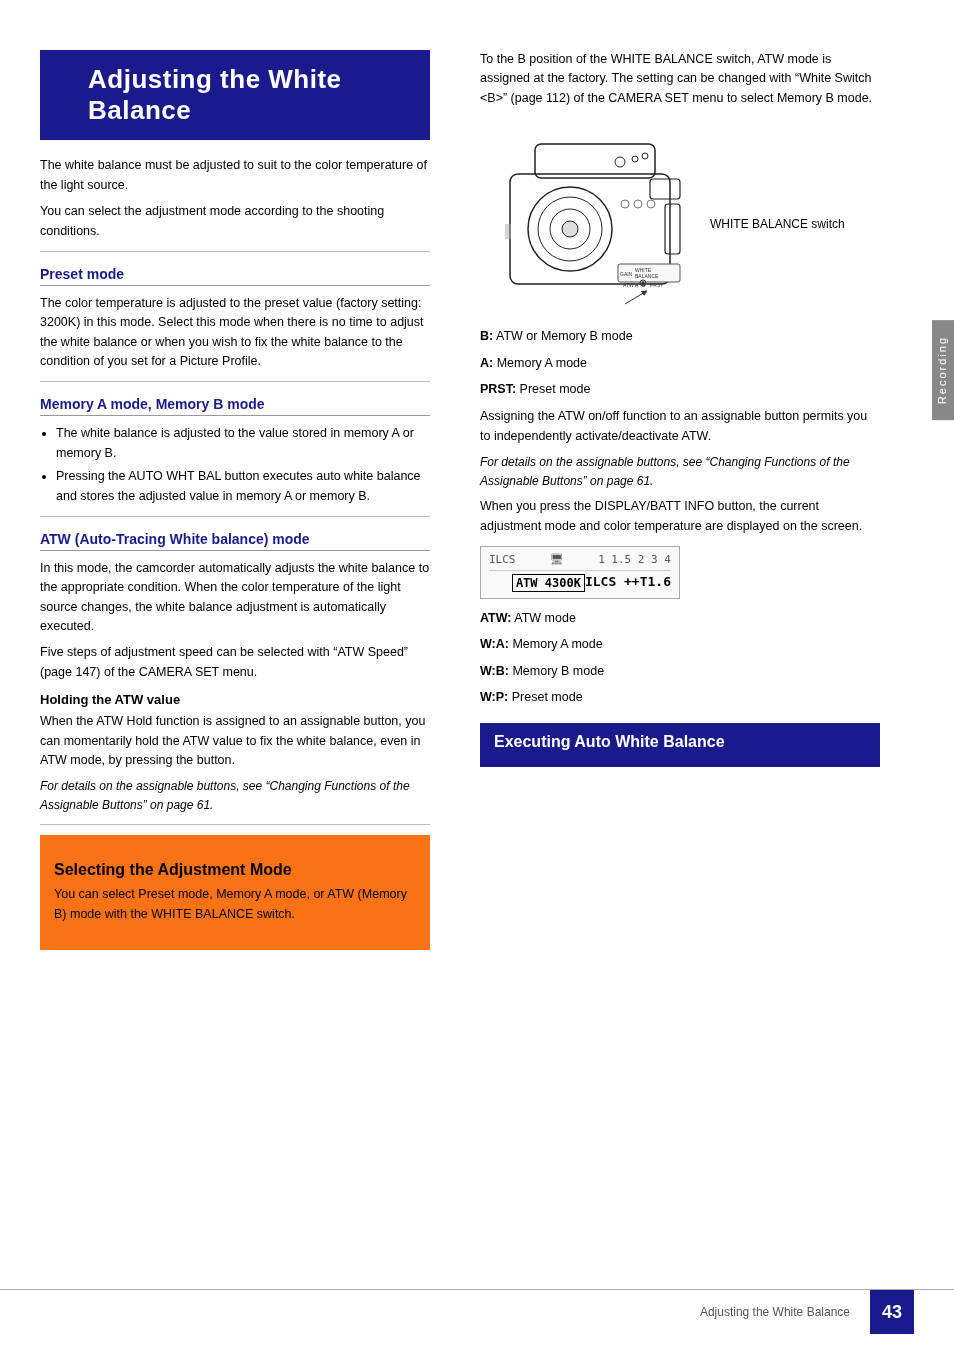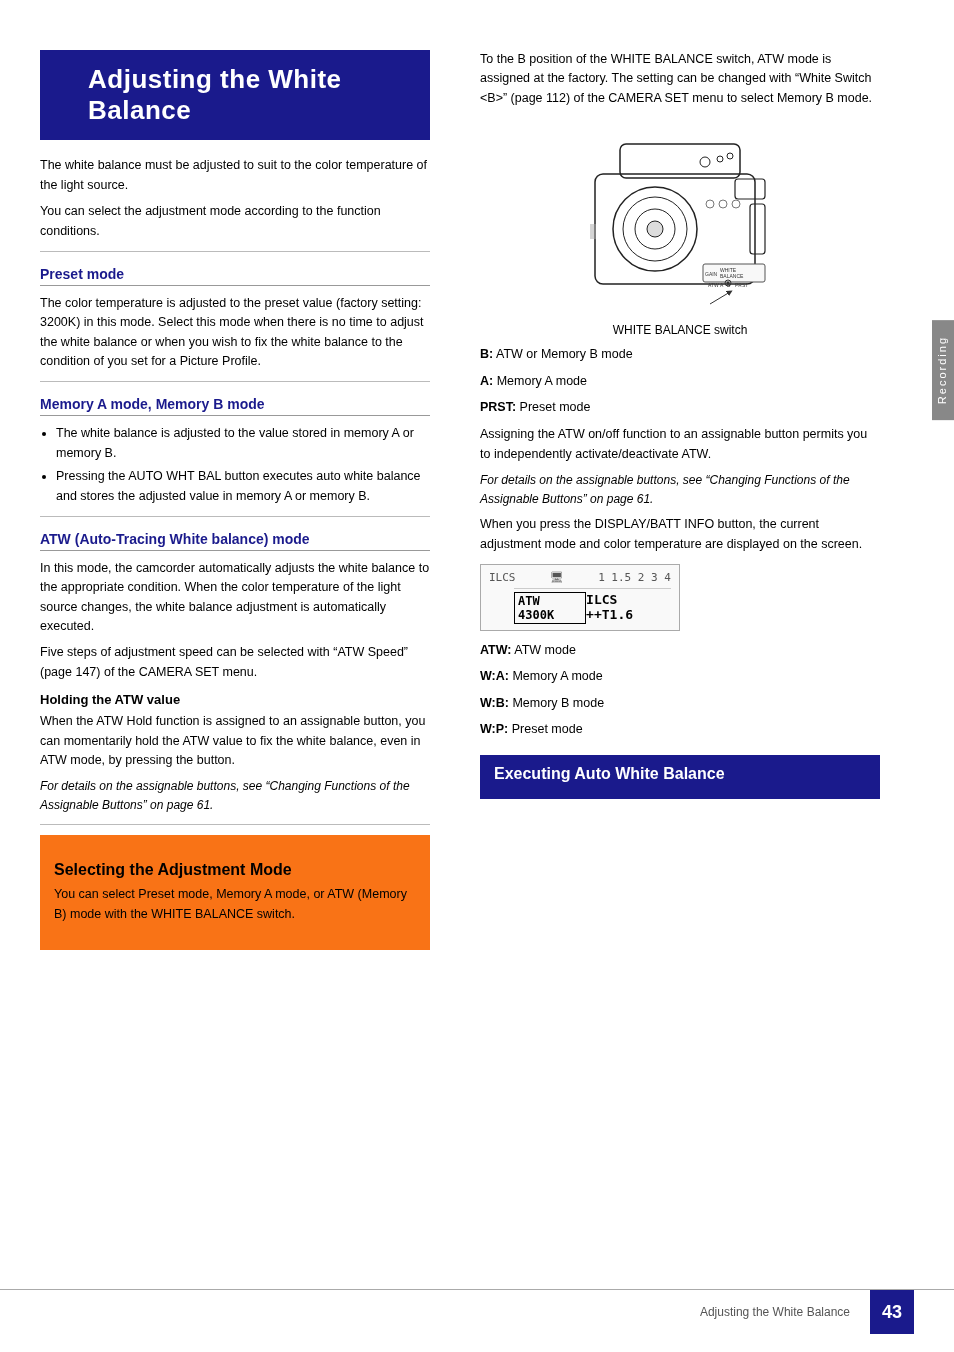--- a/index.html
+++ b/index.html
@@ -104,21 +104,21 @@
       font-size: 12px;
     }
     hr.divider {
       border: none;
       border-top: 1px solid #bbb;
       margin: 10px 0;
     }
     
     .camera-diagram {
       display: flex;
-      flex-direction: column;
+      flex-direction: row;
       align-items: center;
       margin: 16px 0 8px 0;
     }
     .camera-label {
       font-size: 12px;
       margin-top: 4px;
     }
     
     .display-box {
       border: 1px solid #aaa;
@@ -130,27 +130,26 @@
       background: #f9f9f9;
     }
     .display-box .display-row1 {
       display: flex;
       justify-content: space-between;
       font-size: 11px;
       color: #555;
     }
     .display-box .display-row2 {
       display: flex;
-      justify-content: space-between;
+      justify-content: flex-end;
       font-size: 13px;
       font-weight: bold;
       border-top: 1px solid #ccc;
       margin-top: 4px;
       padding-top: 3px;
-      margin-left: 25px;
     }
     .display-box .atw-box {
       border: 1px solid #000;
       padding: 1px 3px;
       font-size: 12px;
     }
     
     .bold-label {
       font-weight: bold;
     }
@@ -205,21 +204,21 @@
 <div class="page">
 
   <div class="left-col">
 
     <div class="title-box">
       <h1 style="white-space:pre-line;">Adjusting the White
 Balance</h1>
     </div>
 
     <p>The white balance must be adjusted to suit to the color temperature of the light source.</p>
-    <p>You can select the adjustment mode according to the function conditions.</p>
+    <p>You can select the adjustment mode according to the shooting conditions.</p>
 
     <hr class="divider">
 
     <div class="section-heading">Preset mode</div>
     <p>The color temperature is adjusted to the preset value (factory setting: 3200K) in this mode. Select this mode when there is no time to adjust the white balance or when you wish to fix the white balance to the condition of you set for a Picture Profile.</p>
 
     <hr class="divider">
 
     <div class="section-heading">Memory A mode, Memory B mode</div>
     <ul>

